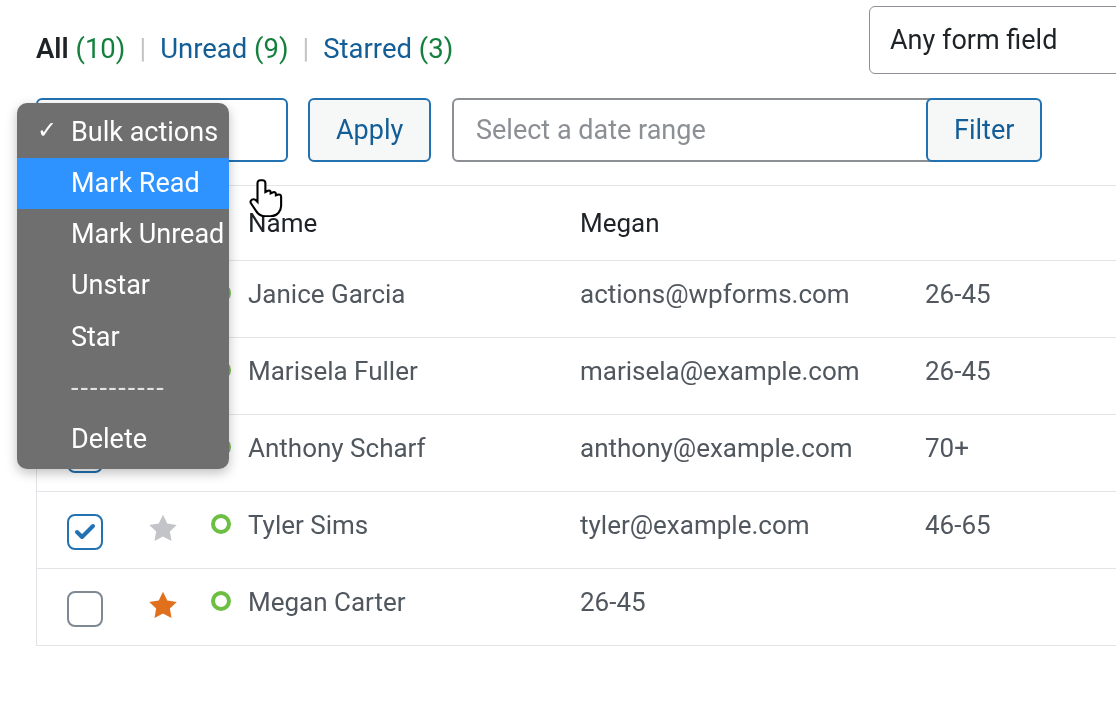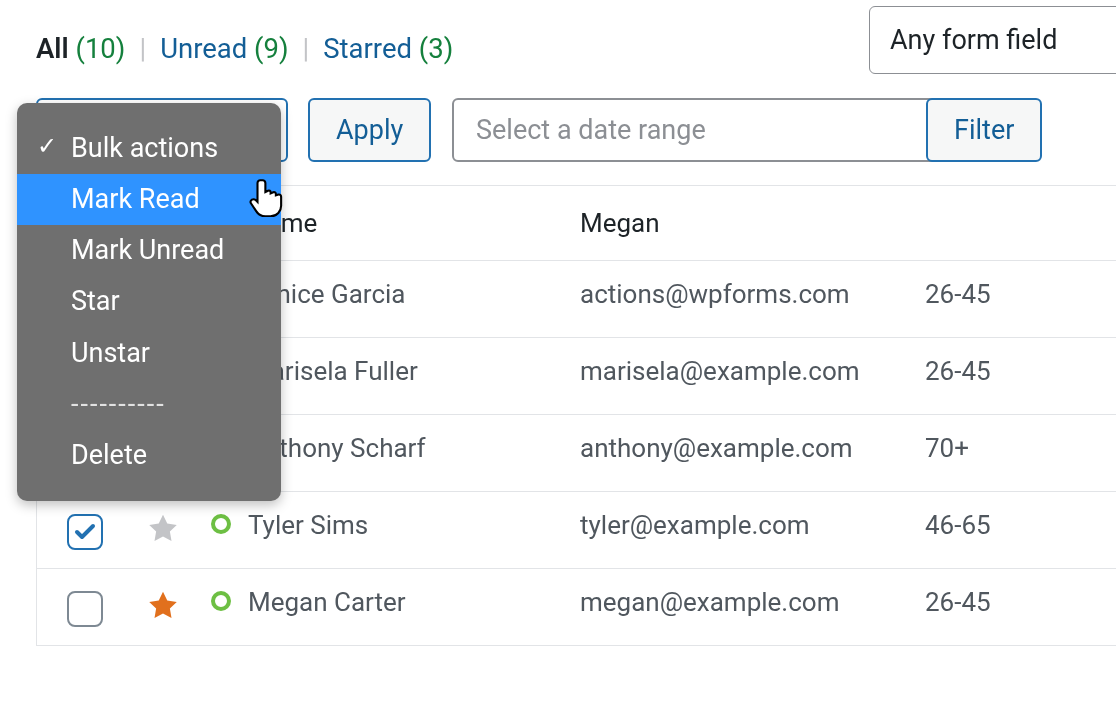--- a/index.html
+++ b/index.html
@@ -101,24 +101,24 @@
   .star.filled path{fill:var(--orange);}
   .star.empty path{fill:#c3c4c7;}
 
   
   .circle{
     width:20px;height:20px;border:4px solid var(--green);border-radius:50%;
   }
 
   
   .dropdown{
-    position:absolute;left:17px;top:103px;width:264px;
+    position:absolute;left:17px;top:103px;width:212px;
     background:#6f6f6f;border-radius:10px;
     color:#fff;font-size:27px;font-weight:400;
-    padding:20px 0;
+    padding:4px 0;
     box-shadow:0 4px 12px rgba(0,0,0,.25);
     z-index:50;
   }
   .dd-item{
     padding:6px 18px 6px 54px;position:relative;line-height:1.45;
     white-space:nowrap;
   }
   .dd-item.check::before{
     content:"✓";position:absolute;left:20px;top:6px;font-size:24px;
   }
@@ -273,35 +273,34 @@
         </div>
         <div class="col-star">
           <svg class="star filled" viewBox="0 0 24 24">
             <path d="M12 .6l3.4 7 7.6 1.1-5.5 5.3 1.3 7.6L12 18l-6.8 3.6 1.3-7.6L1 8.7l7.6-1.1z"></path>
           </svg>
         </div>
         <div class="col-circle">
           <span class="circle"></span>
         </div>
         <div class="col-name cell">Megan Carter</div>
-        <div class="col-email cell">megan@example.com</div>
         <div class="col-age cell">26-45</div>
       </div>
     </div>
 </div>
 
 <div class="dropdown">
   <div class="dd-item check">
     <span>Bulk actions</span>
   </div>
   <div id="dd-mount">
       <div class="dd-item hover">Mark Read</div>
       <div class="dd-item">Mark Unread</div>
+      <div class="dd-item">Unstar</div>
       <div class="dd-item">Star</div>
-      <div class="dd-item">Unstar</div>
       <div class="dd-item sep-line">----------</div>
       <div class="dd-item">Delete</div>
     </div>
 </div>
 
 <svg class="cursor" viewBox="0 0 32 32">
   <path d="M12 4c1 0 2 1 2 2v7l2-1c1-.5 2 .2 2 1v1l2-.8c1-.4 2 .3 2 1.3v1l2-.6c1-.3 2 .5 2 1.6v7c0 4-3 8-8 8h-4c-3 0-5-1-7-4l-4-6c-.8-1.2 0-3 2-3 .8 0 1.4.4 2 1l1 1V6c0-1 1-2 2-2z" fill="#fff" stroke="#000" stroke-width="1.6"></path>
 </svg>
 
 </body></html>

